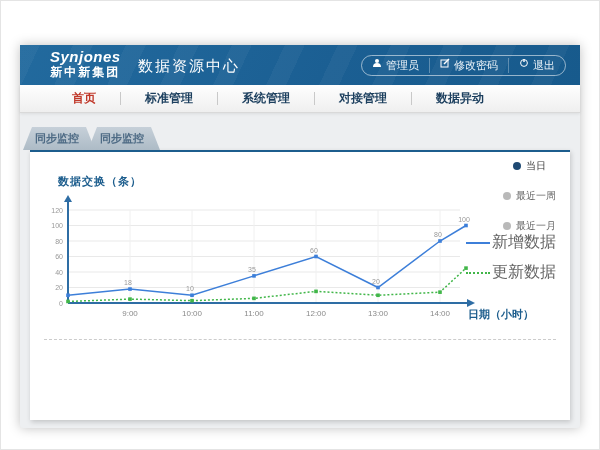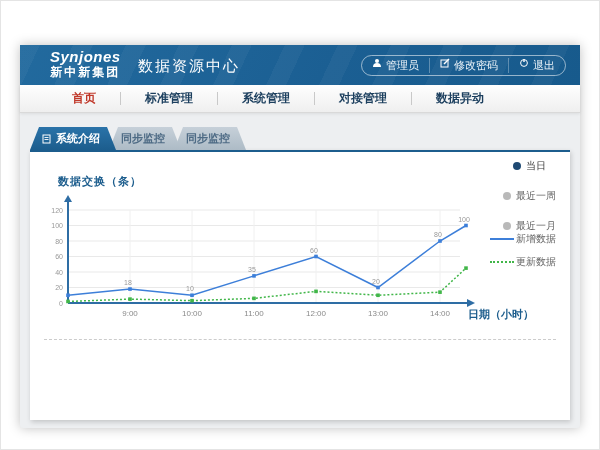--- a/index.html
+++ b/index.html
@@ -53,21 +53,21 @@
   .dot { width:8px; height:8px; border-radius:50%; background:#b9b9b9; }
   .radio.selected .dot { background:#1f4a73; }
   .radio.selected { color:#333; }
 
   .y-title { position:absolute; left:28px; top:22px; font-size:11px; font-weight:bold; color:#1c5d8d;
              letter-spacing:1px; }
   .chart-wrap { position:absolute; left:18px; top:42px; width:432px; height:130px; }
   .x-title { position:absolute; left:438px; top:155px; font-size:11px; font-weight:bold; color:#1c5d8d; }
 
   .line-legend { position:absolute; right:14px; top:80px; display:flex; flex-direction:column; gap:9px; }
-  .legend-item { display:flex; align-items:center; gap:2px; font-size:10px; color:#666; }
+  .legend-item { display:flex; align-items:center; gap:2px; font-size:16px; color:#666; }
   .ls-solid  { width:24px; border-top:2px solid #3d7fd9; }
   .ls-dotted { width:24px; border-top:2px dotted #41b649; }
 
   .separator { position:absolute; left:14px; right:14px; top:187px; border-top:1px dashed #ccc; }
   .note { position:absolute; left:27px; top:199px; right:16px; font-size:8px; letter-spacing:-.5px;
           color:#8a7b74; white-space:nowrap; overflow:hidden; }
   .note .red { color:#d43c3c; }
   svg text { font-family:"Liberation Sans","DejaVu Sans",sans-serif; }
 </style>
 </head>
@@ -116,28 +116,20 @@
     <div class="nav-item">系统管理</div>
     <div class="nav-sep"></div>
     <div class="nav-item">对接管理</div>
     <div class="nav-sep"></div>
     <div class="nav-item">数据异动</div>
   </div>
 
   <div class="content">
 
     <div class="tabs">
-      <div class="tab active">
-        <svg class="ticon" viewBox="0 0 9 10">
-          <rect x="1" y="1" width="7" height="8" fill="none" stroke="#fff" stroke-width="1"></rect>
-          <line x1="2.5" y1="3.5" x2="6.5" y2="3.5" stroke="#fff" stroke-width="0.9"></line>
-          <line x1="2.5" y1="5.5" x2="6.5" y2="5.5" stroke="#fff" stroke-width="0.9"></line>
-        </svg>
-        <span>系统介绍</span>
-      </div>
       <div class="tab inactive">
         <span>同步监控</span>
       </div>
       <div class="tab inactive">
         <span>同步监控</span>
       </div>
     </div>
 
     <div class="panel">
 

